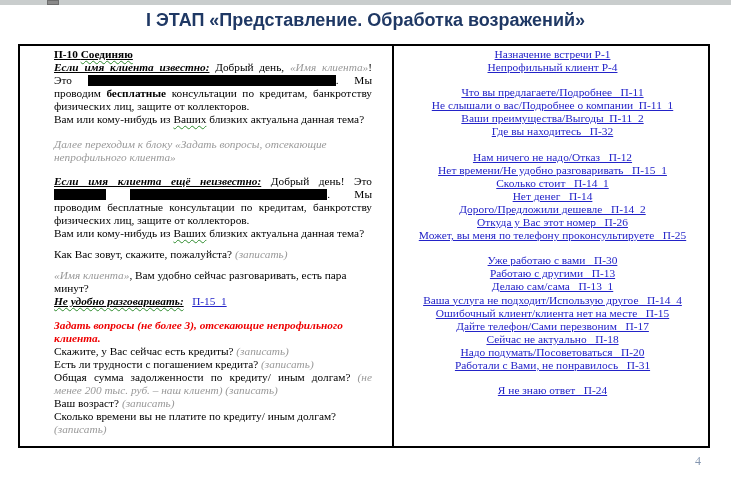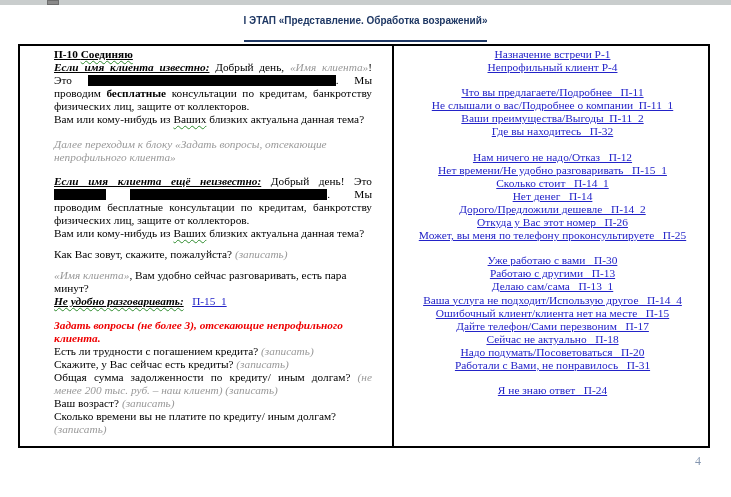--- a/index.html
+++ b/index.html
@@ -5,21 +5,21 @@
   html,body{margin:0;padding:0;}
   body{width:731px;height:497px;background:#fff;font-family:"Liberation Serif", serif;overflow:hidden;}
   .page{position:relative;width:731px;height:497px;background:#ffffff;}
 
   
   .edge-strip{position:absolute;left:0;top:0;width:731px;height:5px;background:#c9cdcd;}
   .edge-icon{position:absolute;left:47px;top:0;width:12px;height:5px;background:#8a8a8a;border:1px solid #6e6e6e;box-sizing:border-box;}
 
   
   .title-wrap{position:absolute;left:0;top:10px;width:731px;text-align:center;}
-  .doc-title{display:inline-block;font-family:"Liberation Sans", sans-serif;font-weight:bold;font-size:10px;color:#1f3864;border-bottom:2px solid #1f3864;padding-bottom:14px;}
+  .doc-title{display:inline-block;font-family:"Liberation Sans", sans-serif;font-weight:bold;font-size:18px;color:#1f3864;border-bottom:2px solid #1f3864;padding-bottom:14px;}
 
   
   .script-table{position:absolute;left:18px;top:44px;width:692px;height:404px;border:2px solid #000;box-sizing:border-box;display:flex;background:#fff;}
   .cell-left{width:374px;border-right:2px solid #000;box-sizing:border-box;padding:2px 20px 0 34px;font-size:11.3px;line-height:13px;color:#000;overflow:hidden;}
   .cell-right{flex:1;box-sizing:border-box;padding:2px 4px 0 7px;font-size:11.4px;line-height:13.1px;overflow:hidden;}
 
   .b{font-weight:bold;}
   .u{text-decoration:underline;}
   .bi-u{font-weight:bold;font-style:italic;text-decoration:underline;}
   .gray-i{color:#999999;font-style:italic;}
@@ -88,22 +88,22 @@
       </div>
 
       <div class="mt-sm">
         <span class="gray-i">«Имя клиента»</span><span>, Вам удобно сейчас разговаривать, есть пара минут?</span>
       </div>
       <div>
         <span class="bi-u"><span class="wavy-green">Не удобно разговаривать:</span></span>&nbsp;&nbsp; <span class="doclink">П-15_1</span>
       </div>
 
       <div class="red-bi mt-md">Задать вопросы (не более 3), отсекающие непрофильного клиента.</div>
+      <div><span>Скажите, у Вас сейчас есть кредиты? </span><span class="gray-i">(записать)</span></div>
       <div><span>Есть ли трудности с погашением кредита? </span><span class="gray-i">(записать)</span></div>
-      <div><span>Скажите, у Вас сейчас есть кредиты? </span><span class="gray-i">(записать)</span></div>
       <div class="just"><span>Общая сумма задолженности по кредиту/ иным долгам? </span><span class="gray-i">(не менее 200 тыс. руб. – наш клиент) (записать)</span></div>
       <div><span>Ваш возраст? </span><span class="gray-i">(записать)</span></div>
       <div><span>Сколько времени вы не платите по кредиту/ иным долгам? </span><span class="gray-i">(записать)</span></div>
 
       <div class="gray-i mt-md">Если из ответов ясно, что клиент Непрофильный</div>
       <div>
         <span class="doclink">Непрофильный клиент Р-4</span>
       </div>
 
     </div>

